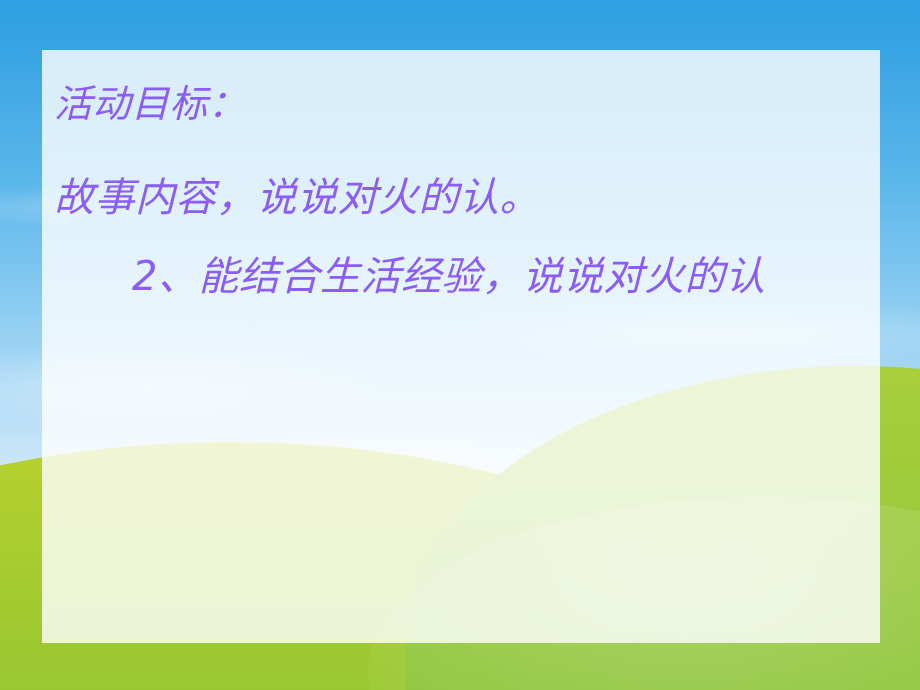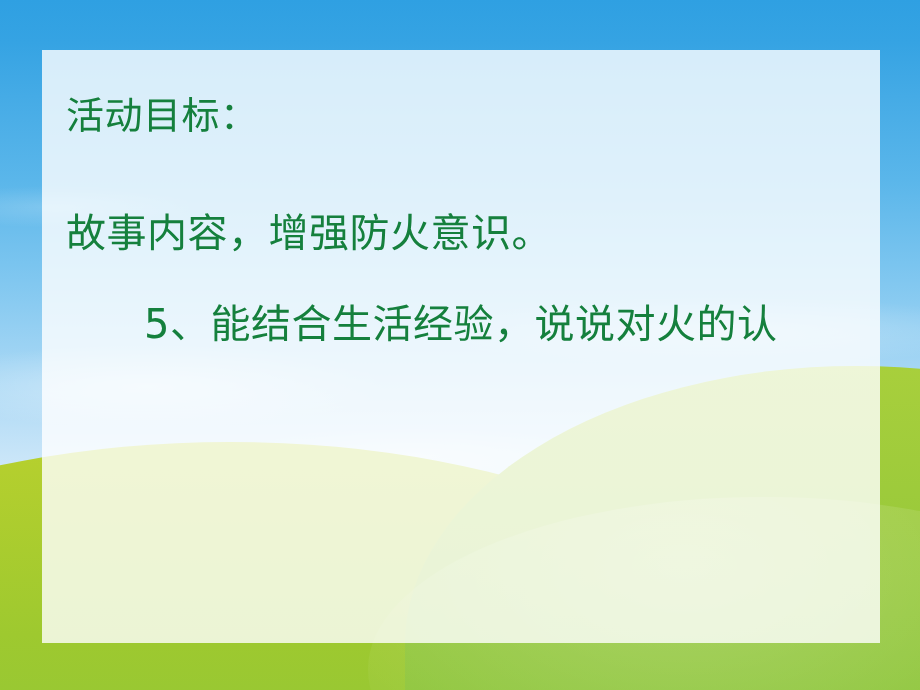--- a/index.html
+++ b/index.html
@@ -90,26 +90,27 @@
     top: 50px;
     width: 838px;
     height: 593px;
     background: rgba(255, 255, 255, 0.80);
     box-sizing: border-box;
     padding: 22px 16px 0 8px;
   }
 
   
   .body-text {
-    margin: 12px;
-    color: #15803d;
+    margin: 0;
+    color: #8b5cf6;
     font-size: 40px;
     line-height: 79px;
     letter-spacing: 0.5px;
     white-space: nowrap;
+    font-style: italic;
   }
   .line-heading {
     padding-left: 6px;
     font-size: 38px;
     line-height: 64px;
   }
   .line-spacer { height: 22px; }
   .line-indent { padding-left: 82px; }
   .line-flush  { padding-left: 4px; }
 </style>
@@ -125,19 +126,19 @@
   <div class="hill-right"></div>
   <div class="hill-sheen"></div>
 
   <div class="content-panel">
 
     <p class="body-text line-heading line-flush">活动目标：</p>
 
     <div class="line-spacer"></div>
 
 
-    <p class="body-text line-flush">故事内容，增强防火意识。</p>
+    <p class="body-text line-flush">故事内容，说说对火的认。</p>
 
-    <p class="body-text line-indent">5、能结合生活经验，说说对火的认</p>
+    <p class="body-text line-indent">2、能结合生活经验，说说对火的认</p>
 
 
   </div>
 </div>
 
 </body></html>

